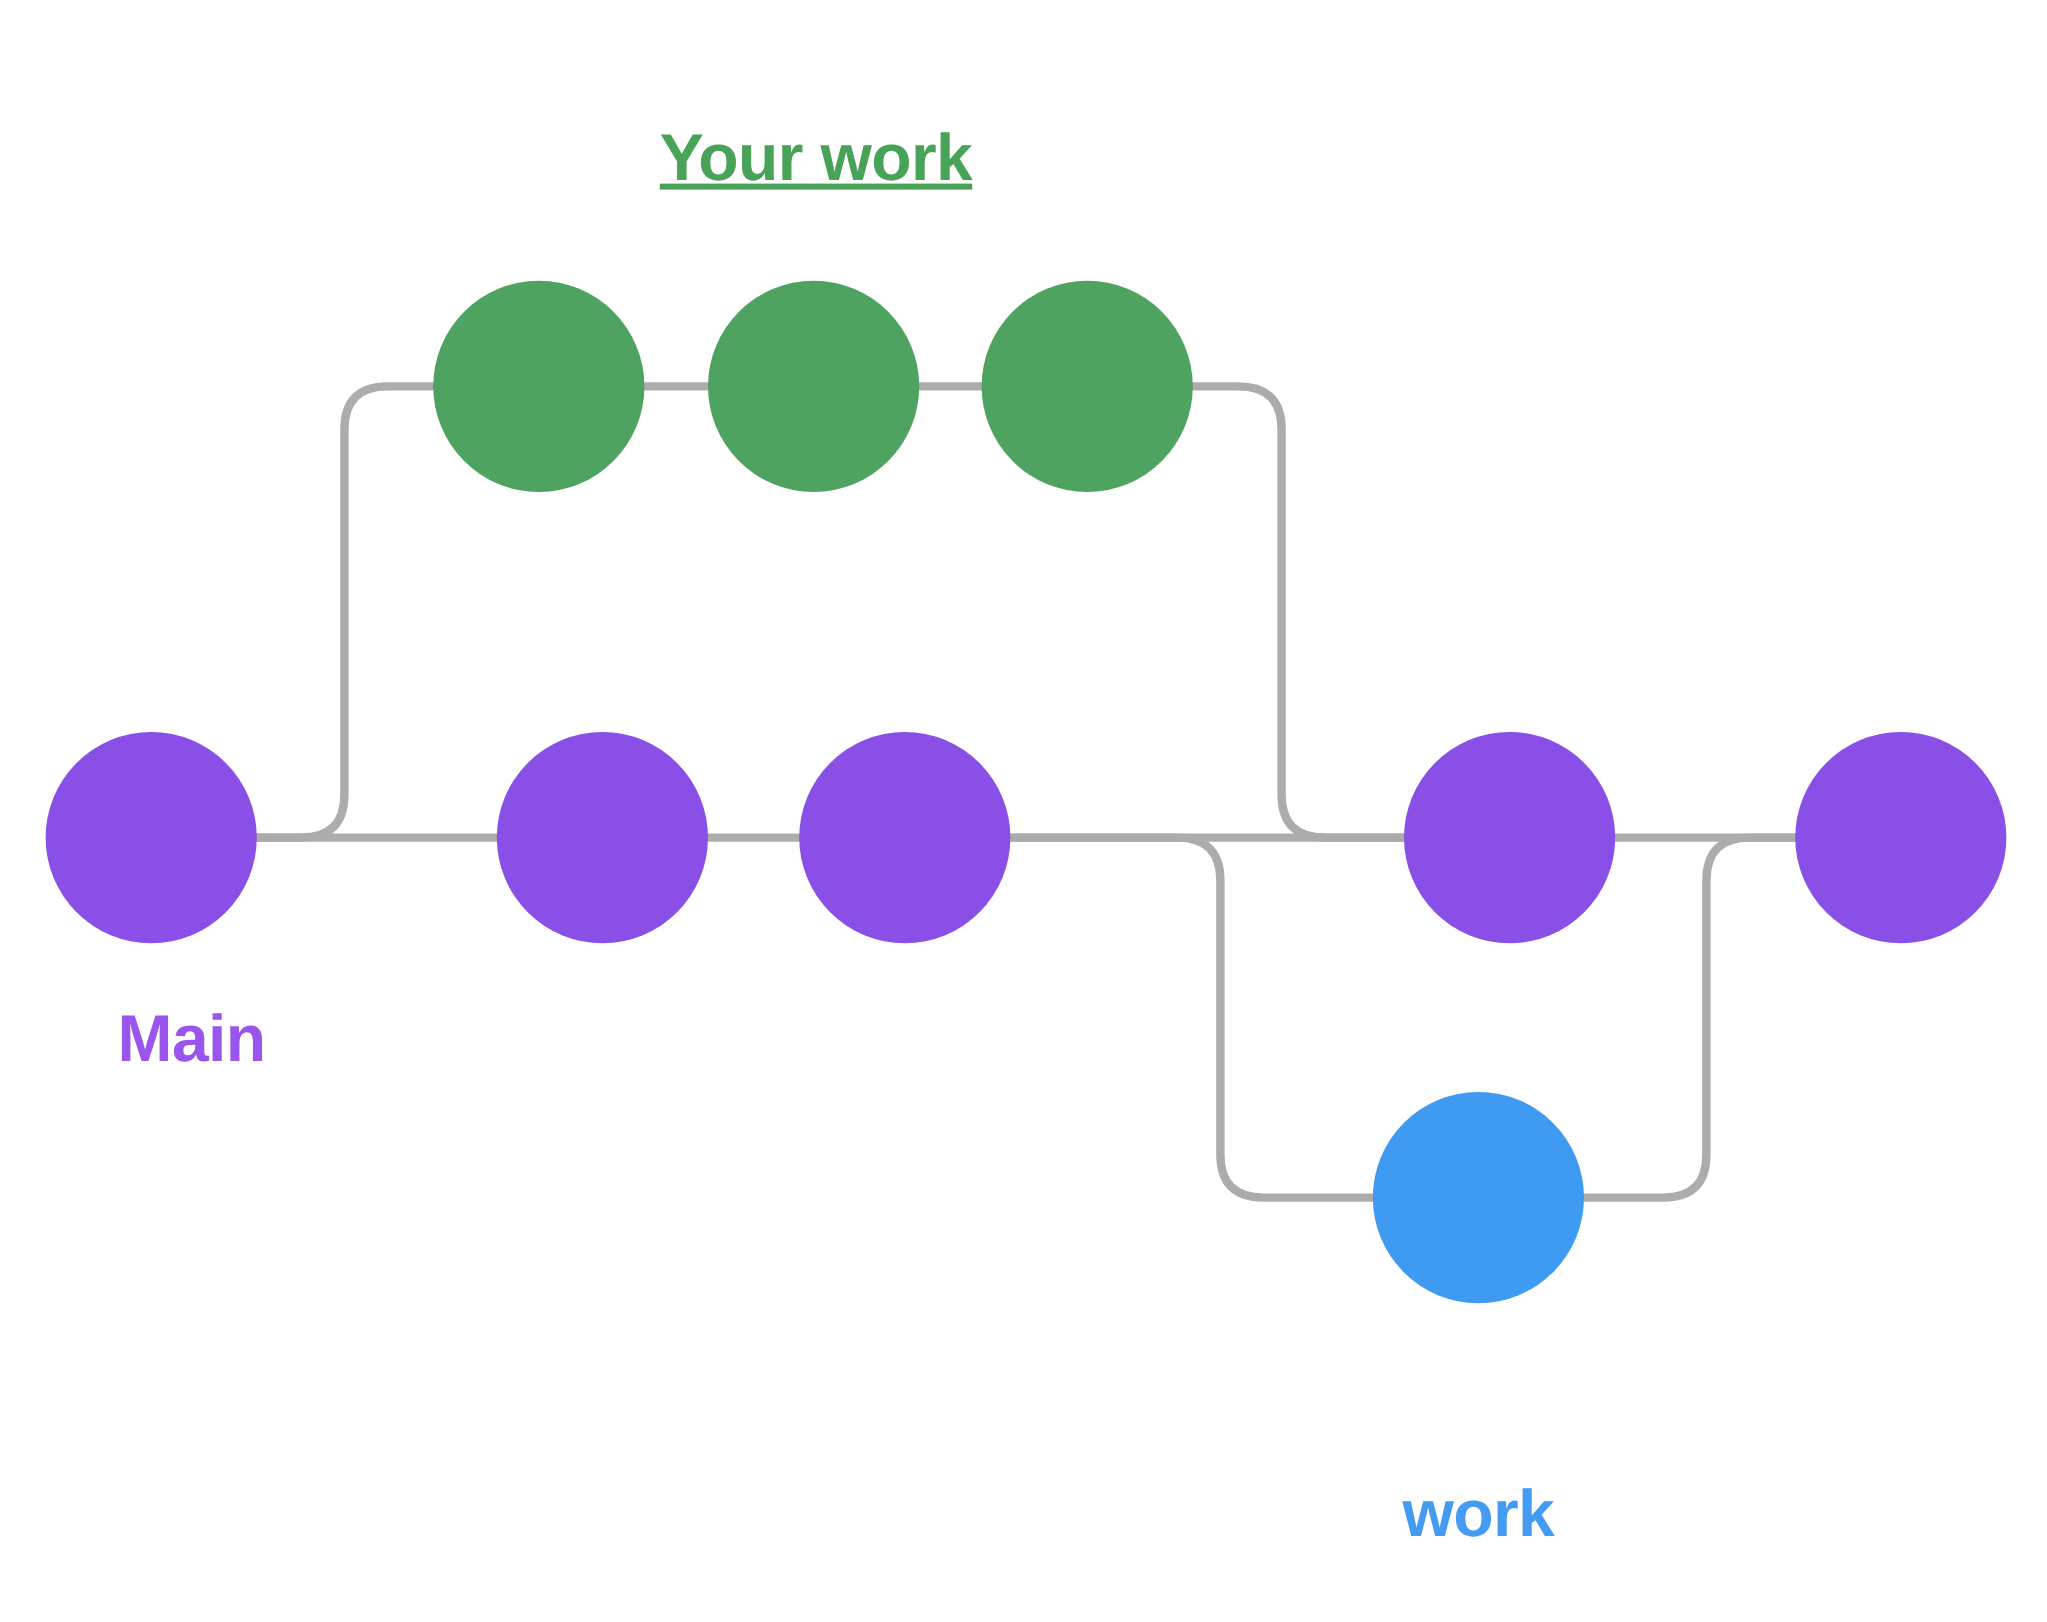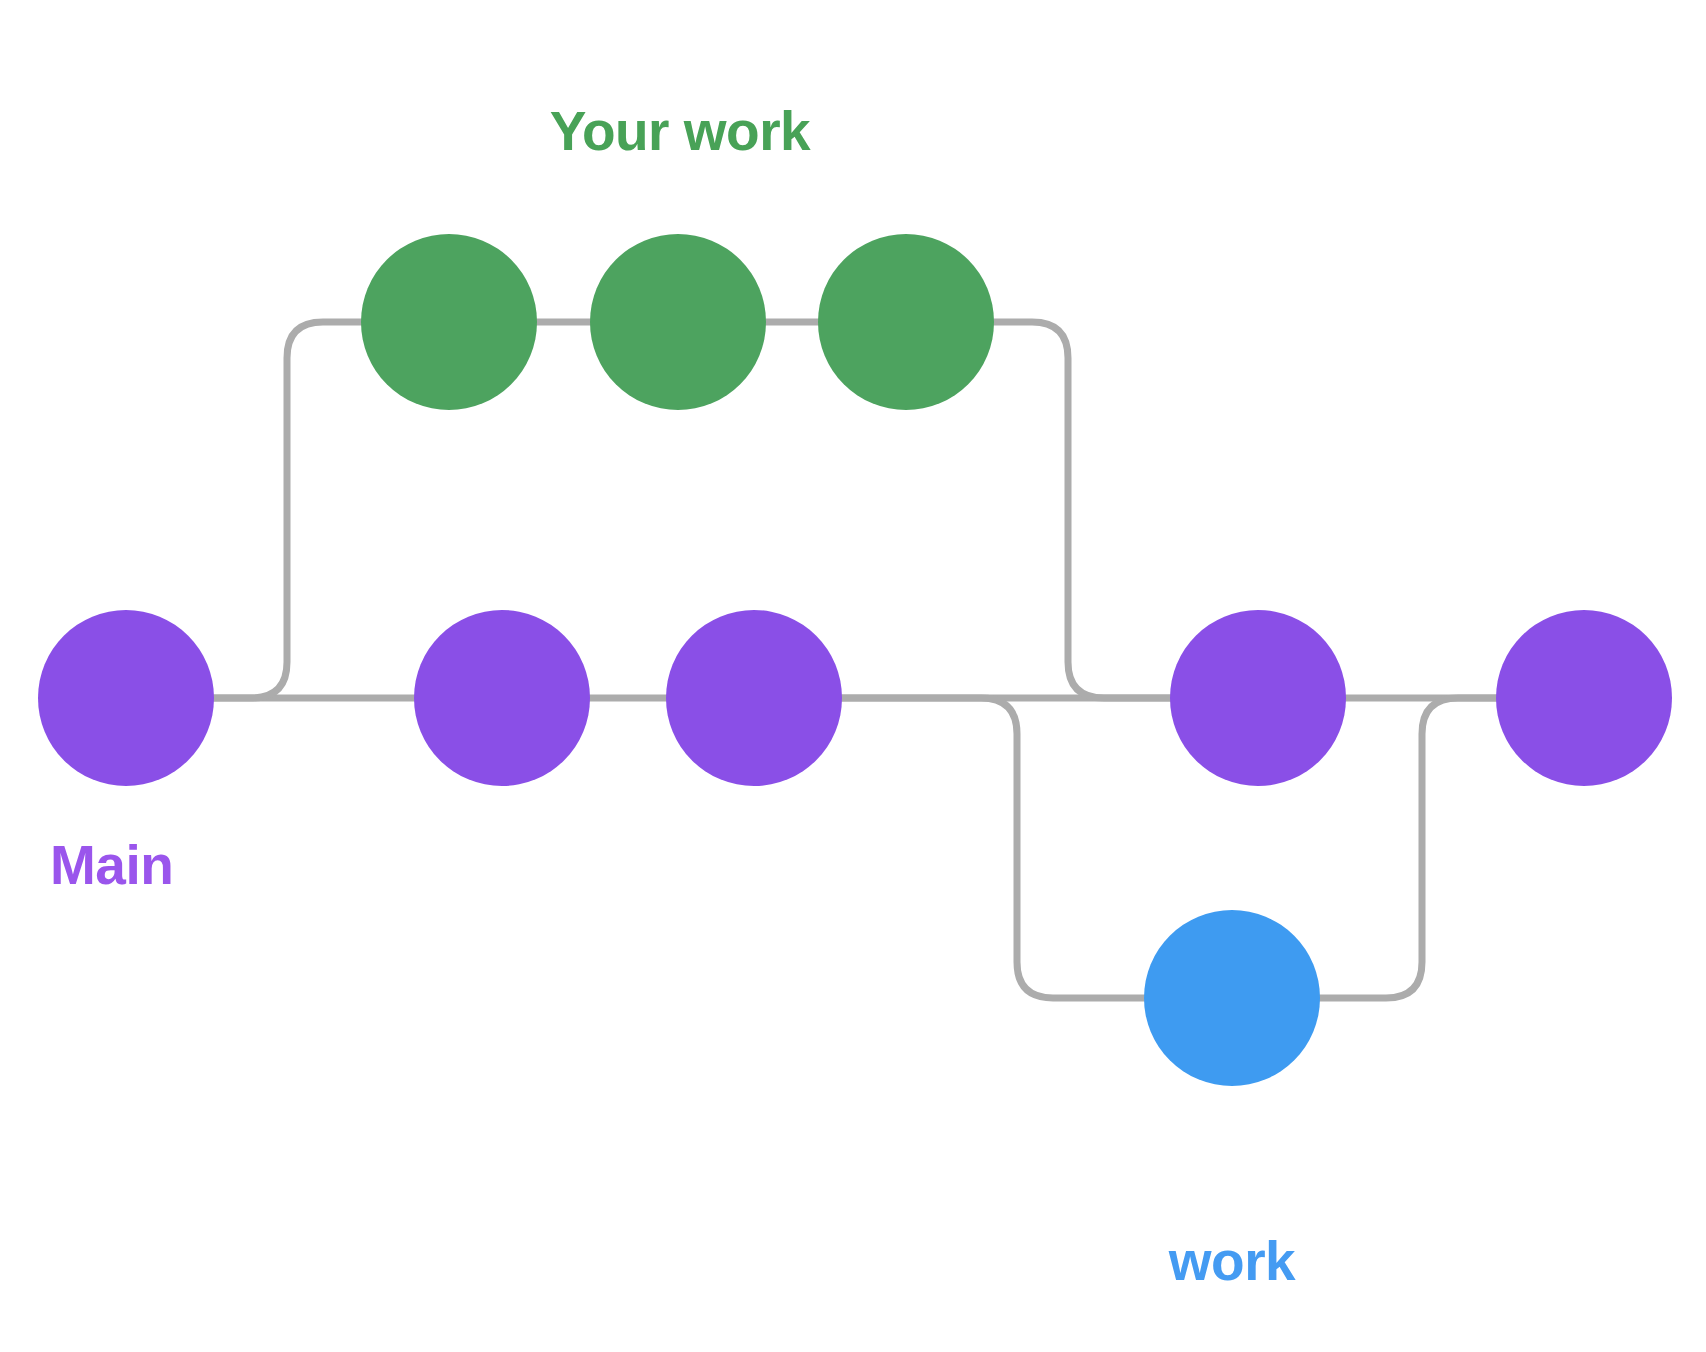--- a/index.html
+++ b/index.html
@@ -27,20 +27,21 @@
     font-size: 55px;
     letter-spacing: -0.5px;
     line-height: 1.15;
     white-space: nowrap;
   }
   .label-your-work {
     left: 680px;
     top: 100px;
     transform: translateX(-50%);
     text-align: center;
+    text-decoration: underline;
   }
   .label-main {
     left: 50px;
     top: 834px;
   }
   .label-another {
     left: 1232px;
     top: 1144px;
     transform: translateX(-50%);
     text-align: center;
@@ -61,19 +62,19 @@
       <circle cx="126" cy="698" r="88" fill="#8A4FE7"></circle>
       <circle cx="502" cy="698" r="88" fill="#8A4FE7"></circle>
       <circle cx="754" cy="698" r="88" fill="#8A4FE7"></circle>
       <circle cx="1258" cy="698" r="88" fill="#8A4FE7"></circle>
       <circle cx="1584" cy="698" r="88" fill="#8A4FE7"></circle>
       <circle cx="1232" cy="998" r="88" fill="#3E9BF1"></circle>
     </svg>
 
   <div class="branch-label label-your-work" style="color: rgb(72, 162, 87);">Your work</div>
 
-  <div class="branch-label label-main" style="color: rgb(154, 85, 236);">Main</div>
+  <div class="branch-label label-main" style="color: rgb(154, 85, 236); margin-left: 48px;">Main</div>
 
   <div class="branch-label label-another" style="color: rgb(68, 155, 242);">
     <br>
     <span>work</span>
   </div>
 </div>
 
 </body></html>

